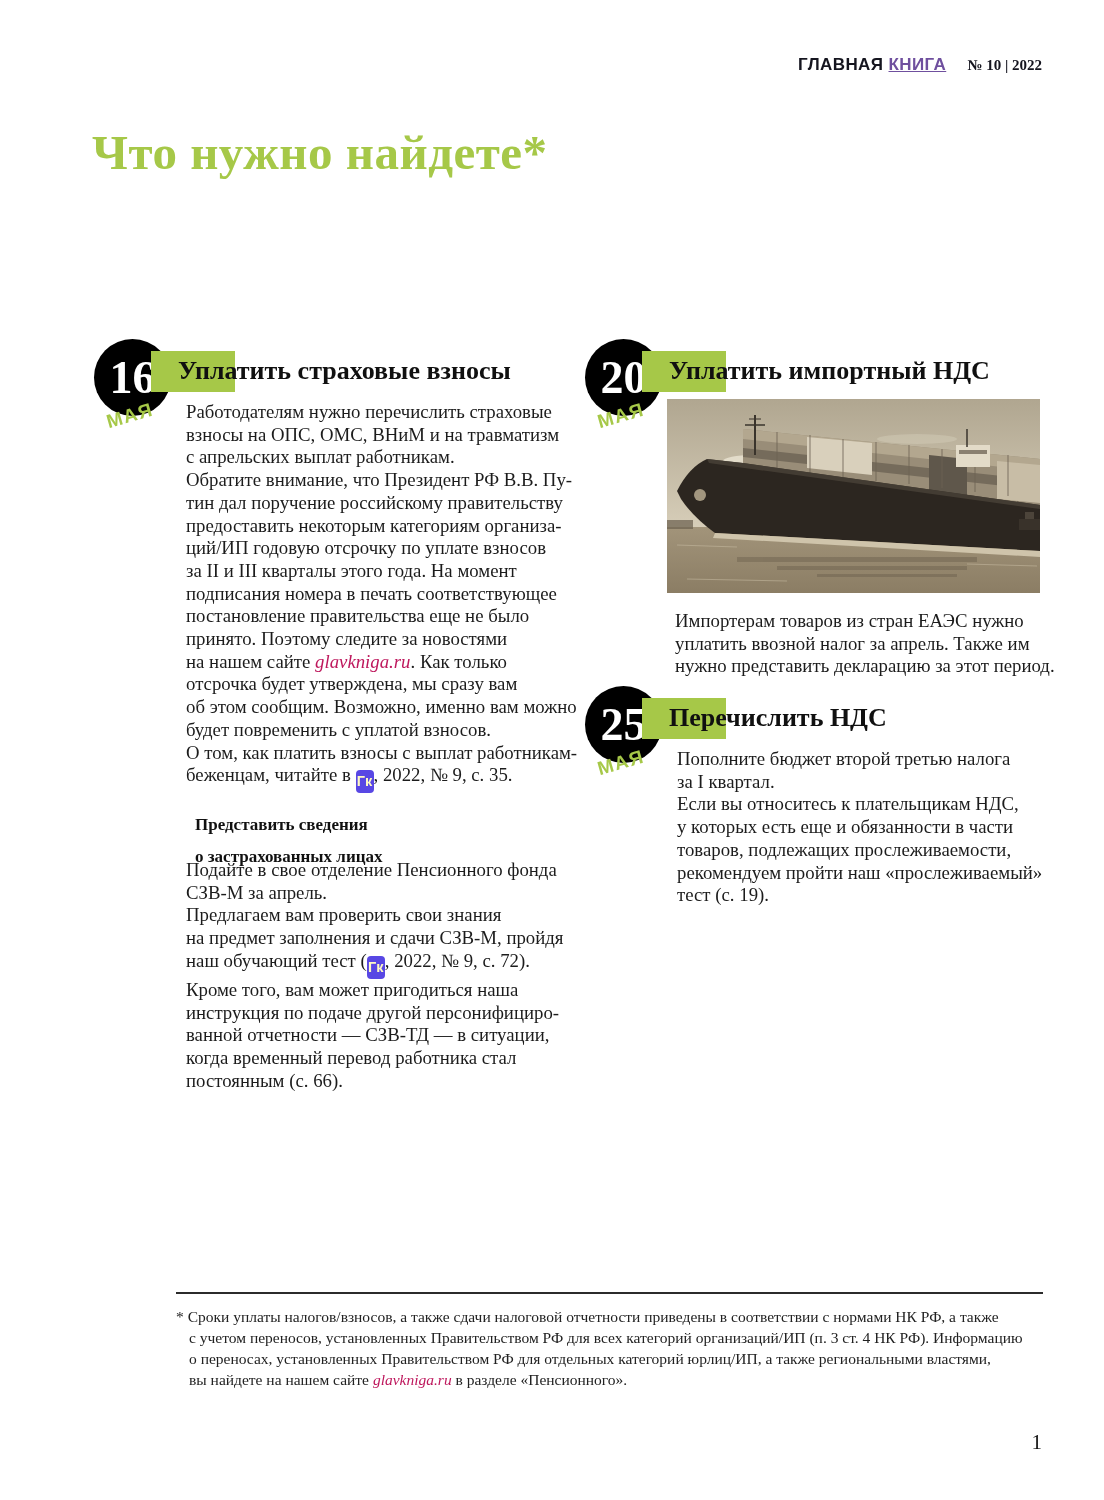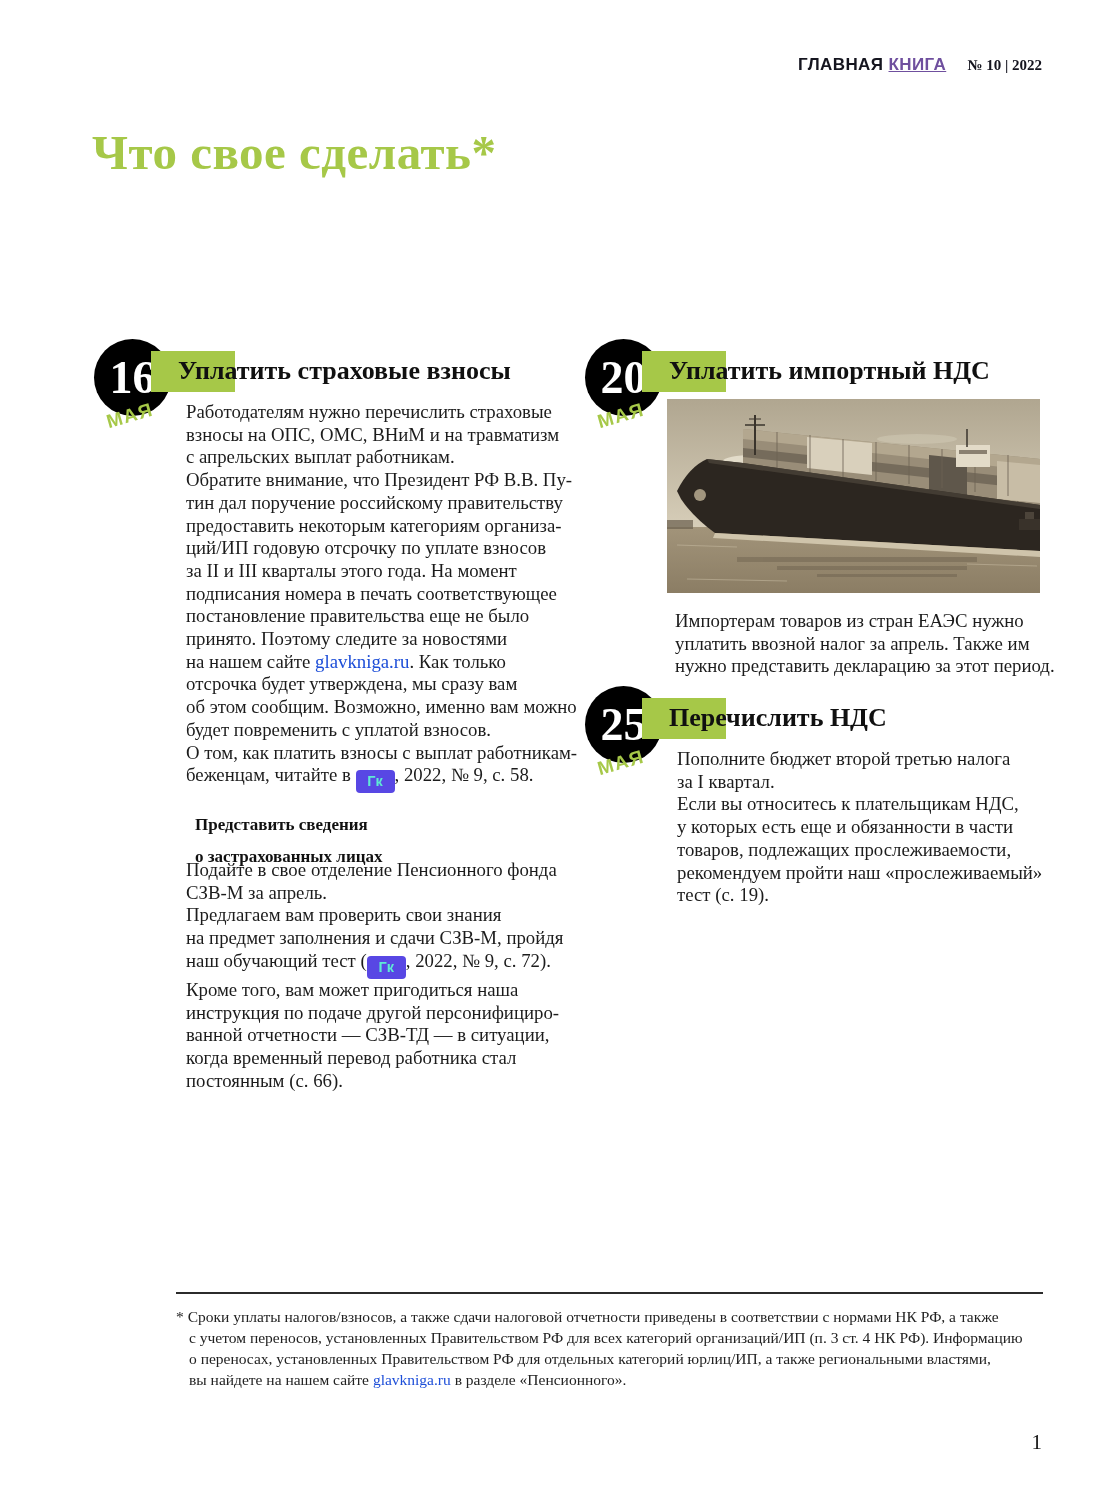--- a/index.html
+++ b/index.html
@@ -41,24 +41,24 @@
   }
   h3.sub-head {
     position:absolute; margin:17px; font-size:17px; font-weight:bold; color:#101010;
     line-height:32px; white-space:pre-line;
   }
   .body-text {
     position:absolute; margin:8px; font-size:18.8px; line-height:22.7px;
     color:#1c1c1c; white-space:pre;
   }
   .b { font-weight:normal;text-align:center; }
-  .lnk { color:#1d4ed8; cursor:pointer; }
+  .lnk { color:#be185d; cursor:pointer;font-style:italic; }
   .gk {
-    display:inline-block; width:39px; height:23px; border-radius:4px;
-    background:#5847e4; color:#5eead4; font-family:"Liberation Sans", sans-serif;
+    display:inline-block; width:18px; height:23px; border-radius:4px;
+    background:#5847e4; color:#fef9c3; font-family:"Liberation Sans", sans-serif;
     font-weight:bold; font-size:14.5px; line-height:23px; text-align:center;
     vertical-align:-5px; white-space:normal;
   }
   .photo { position:absolute; left:667px; top:399px; width:373px; height:194px; }
   .photo svg { display:block; }
   
   .rule { position:absolute; left:176px; top:1292px; width:867px; height:2px; background:#2b2b2b; }
   .footnote {
     position:absolute; left:176px; top:1306px; width:880px; margin:0;
     font-size:15.5px; line-height:21px; color:#222222;
@@ -70,21 +70,21 @@
 <body>
 
 <div class="page">
 
   <div class="hdr">
     <span>ГЛАВНАЯ</span>
     <span class="accent">КНИГА</span>
     <span class="issue">№ 10 | 2022</span>
   </div>
 
-  <h1 class="title">Что свое сделать*</h1>
+  <h1 class="title">Что нужно найдете*</h1>
 
   <div class="badge" style="left:94px; top:339px;">
     <div class="circle">
       <span>16</span>
     </div>
     <div class="month">МАЯ</div>
   </div>
   <div class="head-block" style="left:151px; top:351px;"></div>
   <h2 class="sec-head" style="left:178px; top:356px;">Уплатить страховые взносы</h2>
   <p class="body-text" style="left:178px; top:393px;"><span>Работодателям нужно перечислить страховые
@@ -96,21 +96,21 @@
 ций/ИП годовую отсрочку по уплате взносов
 за II и III кварталы этого года. На момент
 подписания номера в печать соответствующее
 постановление правительства еще не было
 принято. Поэтому следите за новостями
 на нашем сайте </span><span class="lnk">glavkniga.ru</span><span>. Как только
 отсрочка будет утверждена, мы сразу вам
 об этом сообщим. Возможно, именно вам можно
 будет повременить с уплатой взносов.
 О том, как платить взносы с выплат работникам-
-беженцам, читайте в </span><span class="gk">Гк</span><span>, 2022, № 9, с. 58.</span></p>
+беженцам, читайте в </span><span class="gk">Гк</span><span>, 2022, № 9, с. 35.</span></p>
 
   <h3 class="sub-head" style="left:178px; top:792px;">Представить сведения
 о застрахованных лицах</h3>
   <p class="body-text" style="left:178px; top:851px;"><span>Подайте в свое отделение Пенсионного фонда
 СЗВ-М за апрель.
 Предлагаем вам проверить свои знания
 на предмет заполнения и сдачи СЗВ-М, пройдя
 наш обучающий тест (</span><span class="gk">Гк</span><span>, 2022, № 9, с. 72).
 Кроме того, вам может пригодиться наша
 инструкция по подаче другой персонифициро-

